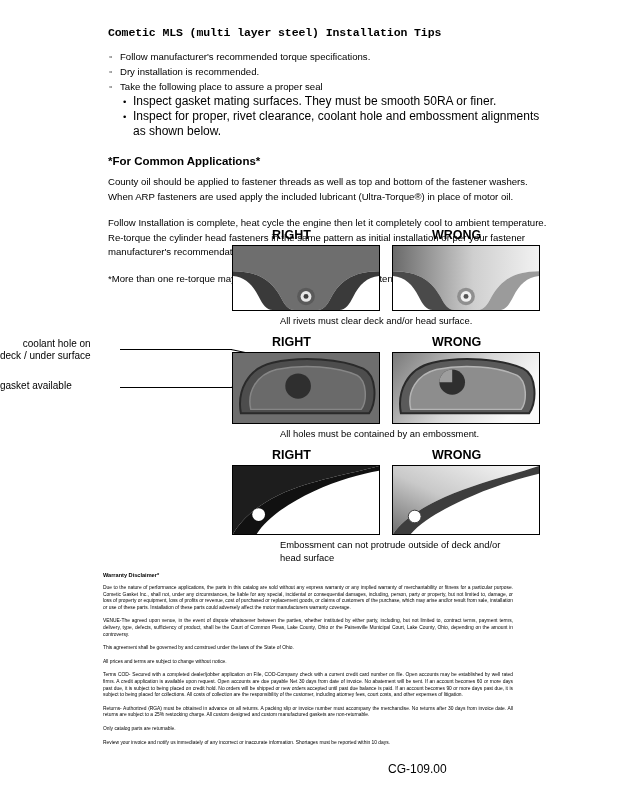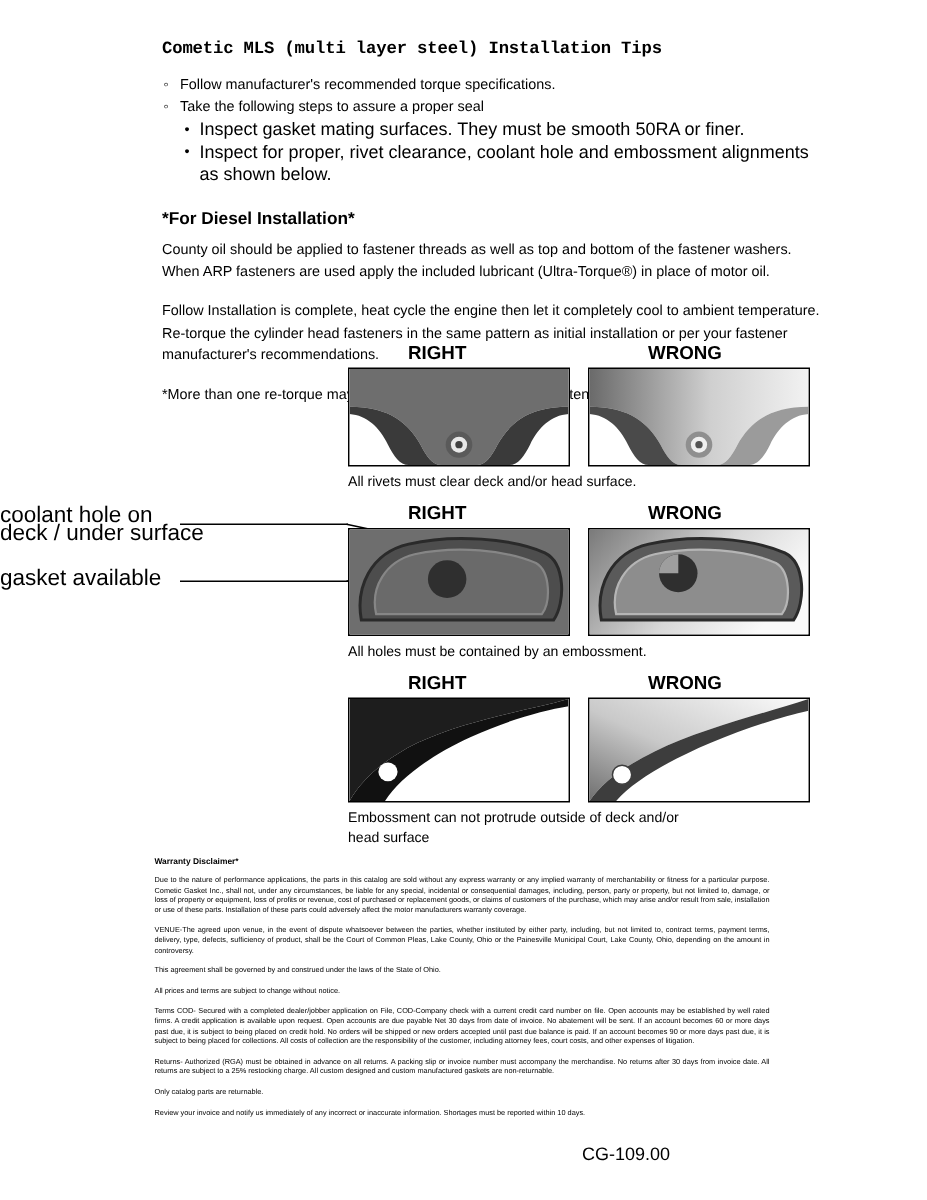--- a/index.html
+++ b/index.html
@@ -118,32 +118,33 @@
     position: relative;
     overflow: hidden;
     background: #ffffff;
     border: 1px solid #000;
     box-sizing: border-box;
   }
   .caption {
     font-size: 9.4px;
     margin-top: 3px;
     line-height: 13px;
+    margin-left: 48px;
   }
 
   
   .r1-bg {
     position: absolute; left: 0; top: 0; width: 100%; height: 100%;
   }
 
   
   .annot {
     position: absolute;
-    font-size: 15px;
-    text-align: left;
+    font-size: 10px;
+    text-align: right;
     line-height: 12px;
     white-space: nowrap;
   }
   .annot-1 { left: 0px; top: 338px; }
   .annot-2 { left: 0px; top: 380px; }
   .leader {
     position: absolute;
     background: #000;
     height: 1px;
   }
@@ -177,28 +178,29 @@
 </head>
 <body>
 
 <div class="page">
 
   <div class="content">
     <h1 class="title">Cometic MLS (multi layer steel) Installation Tips</h1>
 
     <ul class="bullets">
       <li>Follow manufacturer's recommended torque specifications.</li>
-      <li>Take the following steps to assure a proper seal</li>
+      <li>Dry installation is recommended.</li>
+      <li>Take the following place to assure a proper seal</li>
     </ul>
     <ul class="subbullets">
       <li>Inspect gasket mating surfaces.  They must be smooth 50RA or finer.</li>
       <li>Inspect for proper, rivet clearance, coolant hole and embossment alignments as shown below.</li>
     </ul>
 
-    <h2 class="subtitle">*For Diesel Installation*</h2>
+    <h2 class="subtitle">*For Common Applications*</h2>
     <p class="body">County oil should be applied to fastener threads as well as top and bottom of the fastener washers. When ARP fasteners are used apply the included lubricant (Ultra-Torque®) in place of motor oil.</p>
     <p class="body">Follow Installation is complete, heat cycle the engine then let it completely cool to ambient temperature. Re-torque the cylinder head fasteners in the same pattern as initial installation or per your fastener manufacturer's recommendations.</p>
     <p class="body last">*More than one re-torque may be required to achieve proper fastener stretch*</p>
   </div>
 
   <div class="annot annot-1">
     <span>coolant hole on</span><br>
     <span>deck / under surface</span>
   </div>
   <div class="leader" style="left:120px; top:349px; width:112px;"></div>

